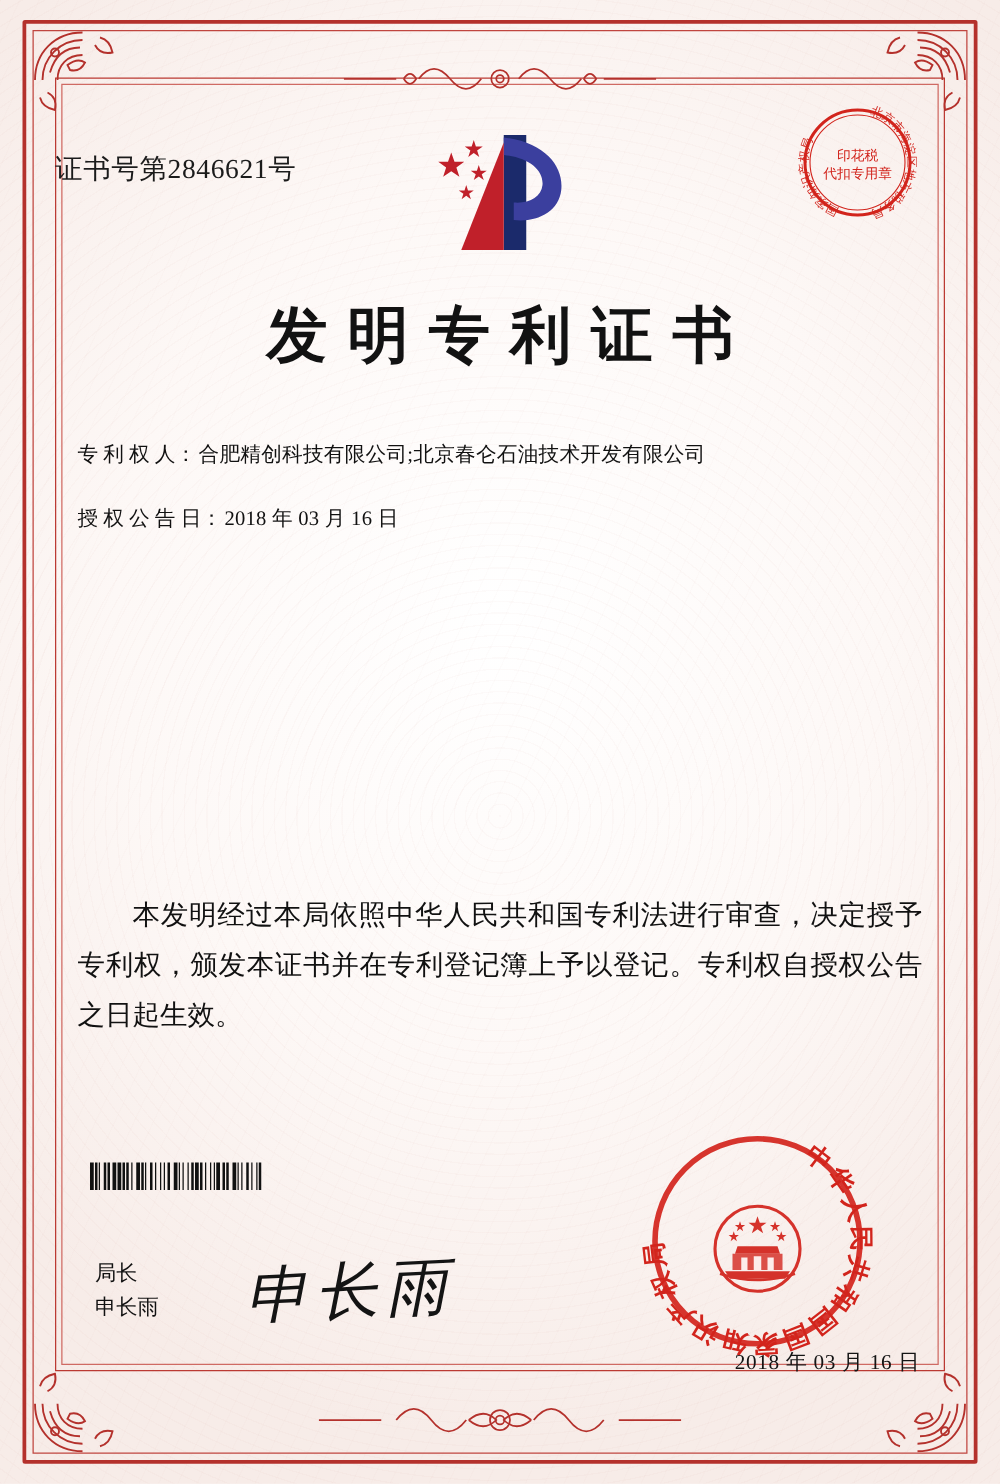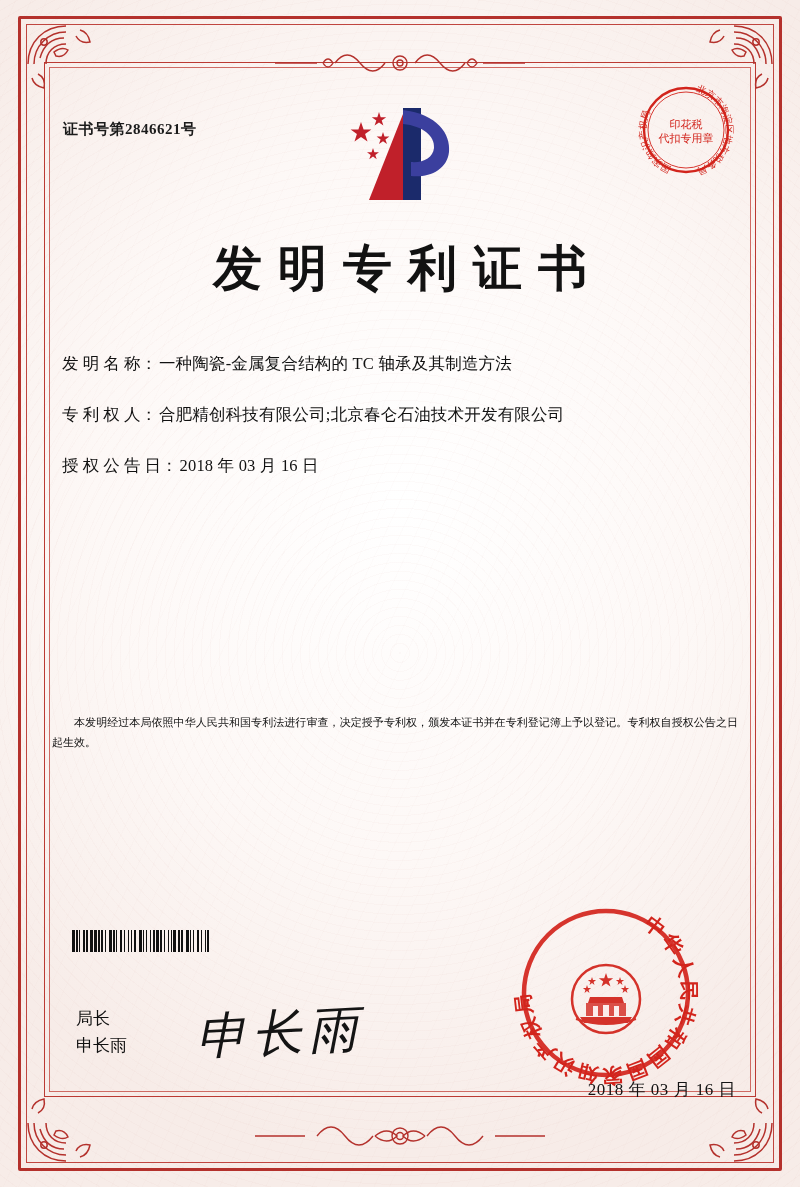--- a/index.html
+++ b/index.html
@@ -96,26 +96,25 @@
     bottom: 26px;
     transform: translateX(-50%);
     width: 290px;
     height: 50px;
     pointer-events: none;
   }
 
   
   .cert-no {
     position: absolute;
-    left: 63px;
+    left: 44px;
     top: 120px;
-    font-size: 15px;
+    font-size: 22px;
     letter-spacing: .5px;
     color: #1b1b1b;
-    font-weight: bold;
   }
 
   .logo {
     position: absolute;
     left: 50%;
     top: 100px;
     transform: translateX(-50%);
     width: 150px;
     height: 110px;
   }
@@ -161,24 +160,24 @@
     letter-spacing: 0;
   }
   .field-value {
     margin-left: 2px;
     letter-spacing: .2px;
   }
 
   
   .body-text {
     position: absolute;
-    left: 52px;
+    left: 62px;
     right: 62px;
     top: 712px;
-    font-size: 11px;
+    font-size: 22px;
     line-height: 1.82;
     color: #111;
     text-align: justify;
   }
   .body-text p {
     margin: 0 0 2px 0;
     text-indent: 2em;
   }
 
   
@@ -360,24 +359,20 @@
         <textPath href="#ringpath" startOffset="56%">国家知识产权局</textPath>
       </text>
       <text x="52" y="50" text-anchor="middle" font-size="11" fill="#d2241c" font-family="Liberation Serif, serif">印花税</text>
       <text x="52" y="64" text-anchor="middle" font-size="11" fill="#d2241c" font-family="Liberation Serif, serif">代扣专用章</text>
     </svg>
   </div>
 
   <div class="title">发明专利证书</div>
 
   <div class="fields">
-    <div class="field-row">
-      <span class="field-label">发 明 名 称：</span>
-      <span class="field-value">一种陶瓷-金属复合结构的 TC 轴承及其制造方法</span>
-    </div>
     <div class="field-row">
       <span class="field-label">专 利 权 人：</span>
       <span class="field-value">合肥精创科技有限公司;北京春仑石油技术开发有限公司</span>
     </div>
     <div class="field-row">
       <span class="field-label">授 权 公 告 日：</span>
       <span class="field-value">2018 年 03 月 16 日</span>
     </div>
   </div>
 

